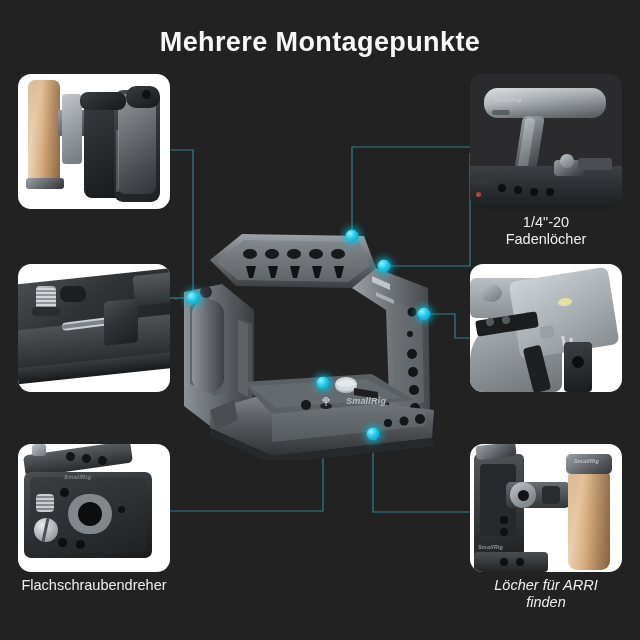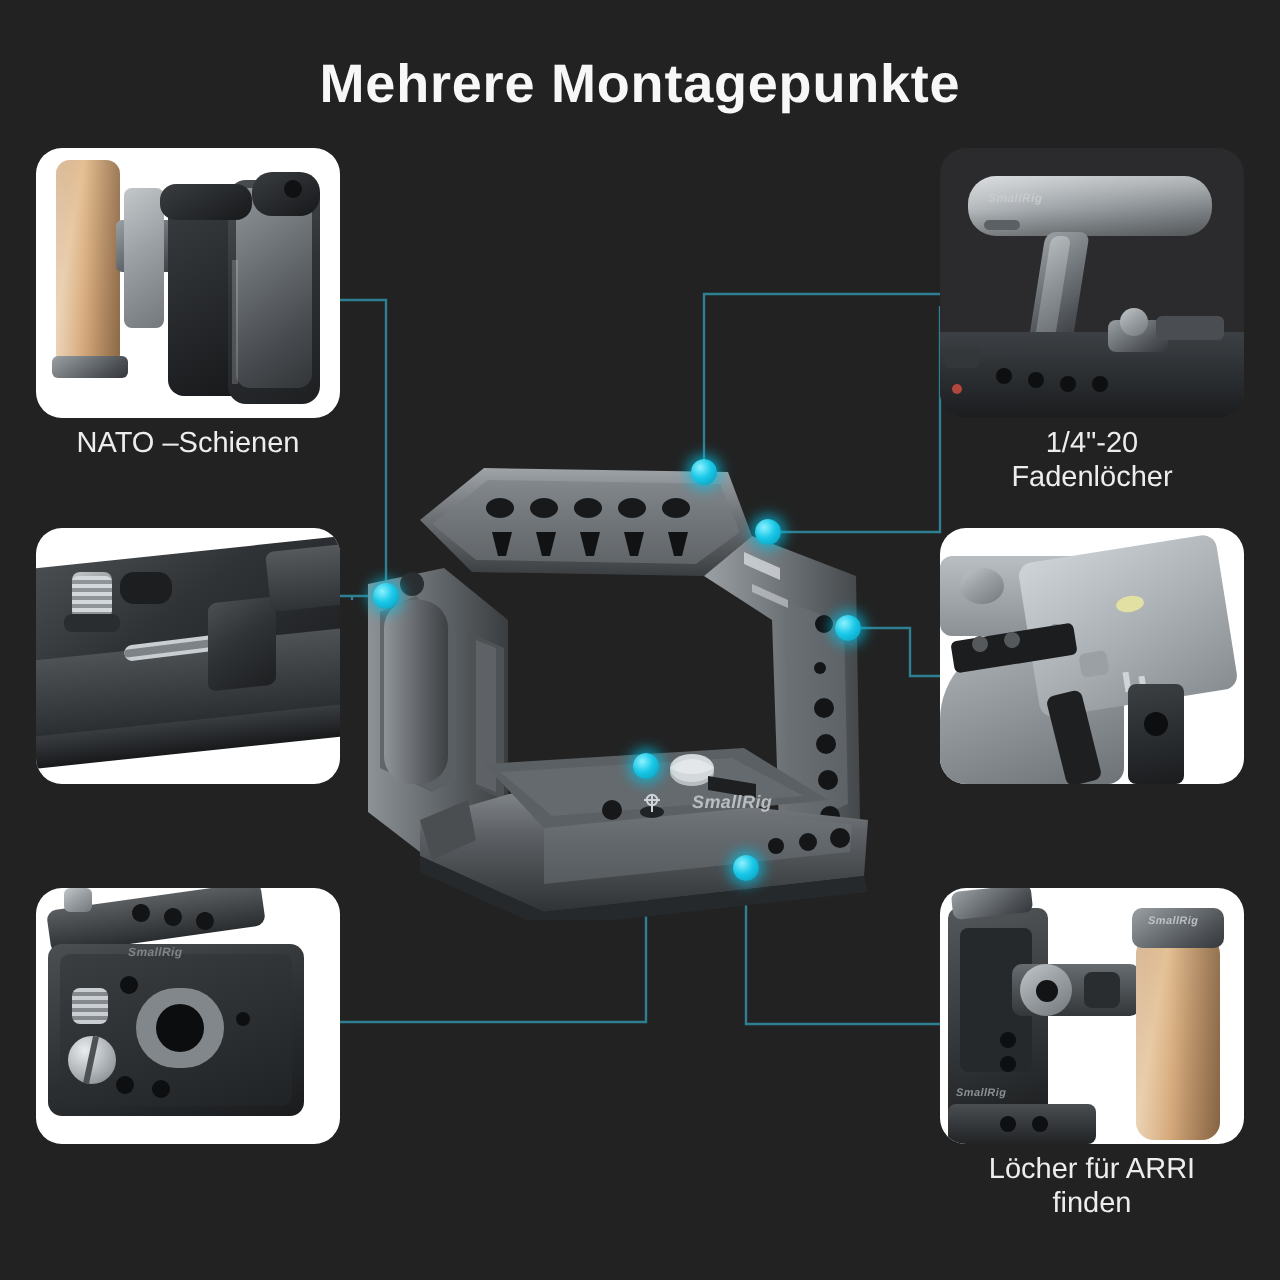--- a/index.html
+++ b/index.html
@@ -37,21 +37,21 @@
   #card-nato .caption{top:140px;}
   #card-thread     {left:470px;top:74px;  width:152px;height:135px;}
   #card-thread .caption{top:140px;}
   #card-strap      {left:18px; top:264px; width:152px;height:128px;}
   #card-strap .caption{top:133px;}
   #card-shoe       {left:470px;top:264px; width:152px;height:128px;}
   #card-shoe .caption{top:133px;}
   #card-screwdriver{left:18px; top:444px; width:152px;height:128px;}
   #card-screwdriver .caption{top:133px;}
   #card-arri       {left:470px;top:444px; width:152px;height:128px;}
-  #card-arri .caption{top:133px;}
+  #card-arri .caption{top:133px;font-style:italic;}
 
   
   .p{position:absolute;}
   .wood{
     background:linear-gradient(100deg,#c79a6b 0%,#e3bf93 28%,#d7ab7d 55%,#b98a5d 100%);
   }
   .metal{
     background:linear-gradient(145deg,#9ba0a4 0%,#6f7478 40%,#4a4e52 75%,#35383b 100%);
   }
   .metal-l{
@@ -116,21 +116,20 @@
 
       <div class="p blackish" style="left:66px;top:24px;width:40px;height:100px;border-radius:8px;"></div>
       <div class="p dark-part" style="left:96px;top:16px;width:46px;height:112px;border-radius:9px;"></div>
       <div class="p metal" style="left:100px;top:20px;width:38px;height:100px;border-radius:7px;opacity:.88;"></div>
 
       <div class="p blackish" style="left:108px;top:12px;width:34px;height:22px;border-radius:10px;"></div>
       <div class="p" style="left:124px;top:16px;width:9px;height:9px;border-radius:50%;background:#0f1113;"></div>
       <div class="p blackish" style="left:62px;top:18px;width:46px;height:18px;border-radius:8px;"></div>
       <div class="p" style="left:98px;top:56px;width:3px;height:62px;background:rgba(255,255,255,.18);"></div>
     </div>
-    <div class="caption">NATO –Schienen</div>
   </div>
 
   <div class="card" id="card-thread">
     <div class="thumb dark">
 
       <div class="p metal-l" style="left:14px;top:14px;width:122px;height:30px;border-radius:14px;"></div>
       <div class="p" style="left:14px;top:14px;width:122px;height:30px;border-radius:14px;background:linear-gradient(180deg,rgba(255,255,255,.4),transparent 55%,rgba(0,0,0,.28));"></div>
       <div class="p" style="left:22px;top:36px;width:18px;height:5px;border-radius:3px;background:#5b6064;"></div>
       <div class="brand" style="left:24px;top:23px;font-size:6px;">SmallRig</div>
 
@@ -215,20 +214,21 @@
       <div class="p" style="left:18px;top:50px;width:18px;height:18px;border-radius:4px;background:repeating-linear-gradient(180deg,#c9ced2 0 2px,#85898d 2px 4px);"></div>
 
       <div class="p" style="left:16px;top:74px;width:24px;height:24px;border-radius:50%;background:radial-gradient(circle at 35% 30%,#e8ecef,#9ba0a4 70%,#6b7074);"></div>
       <div class="p" style="left:26px;top:74px;width:3px;height:24px;background:#4d5154;transform:rotate(12deg);"></div>
 
       <div class="p" style="left:42px;top:44px;width:9px;height:9px;border-radius:50%;background:#0d0f11;"></div>
       <div class="p" style="left:40px;top:94px;width:9px;height:9px;border-radius:50%;background:#0d0f11;"></div>
       <div class="p" style="left:58px;top:96px;width:9px;height:9px;border-radius:50%;background:#0d0f11;"></div>
       <div class="p" style="left:100px;top:62px;width:7px;height:7px;border-radius:50%;background:#0d0f11;"></div>
     </div>
+    <div class="caption">Flachschraubendreher</div>
   </div>
 
   <div class="card" id="card-arri">
     <div class="thumb light">
 
       <div class="p" style="left:4px;top:10px;width:50px;height:112px;border-radius:5px;background:linear-gradient(160deg,#54585b 0%,#303335 60%,#1a1c1e 100%);"></div>
       <div class="p" style="left:10px;top:20px;width:36px;height:72px;border-radius:4px;background:#26292b;"></div>
       <div class="brand" style="left:8px;top:100px;font-size:5.5px;color:#9aa0a4;">SmallRig</div>
       <div class="p" style="left:30px;top:72px;width:8px;height:8px;border-radius:50%;background:#0d0f11;"></div>
       <div class="p" style="left:30px;top:84px;width:8px;height:8px;border-radius:50%;background:#0d0f11;"></div>

